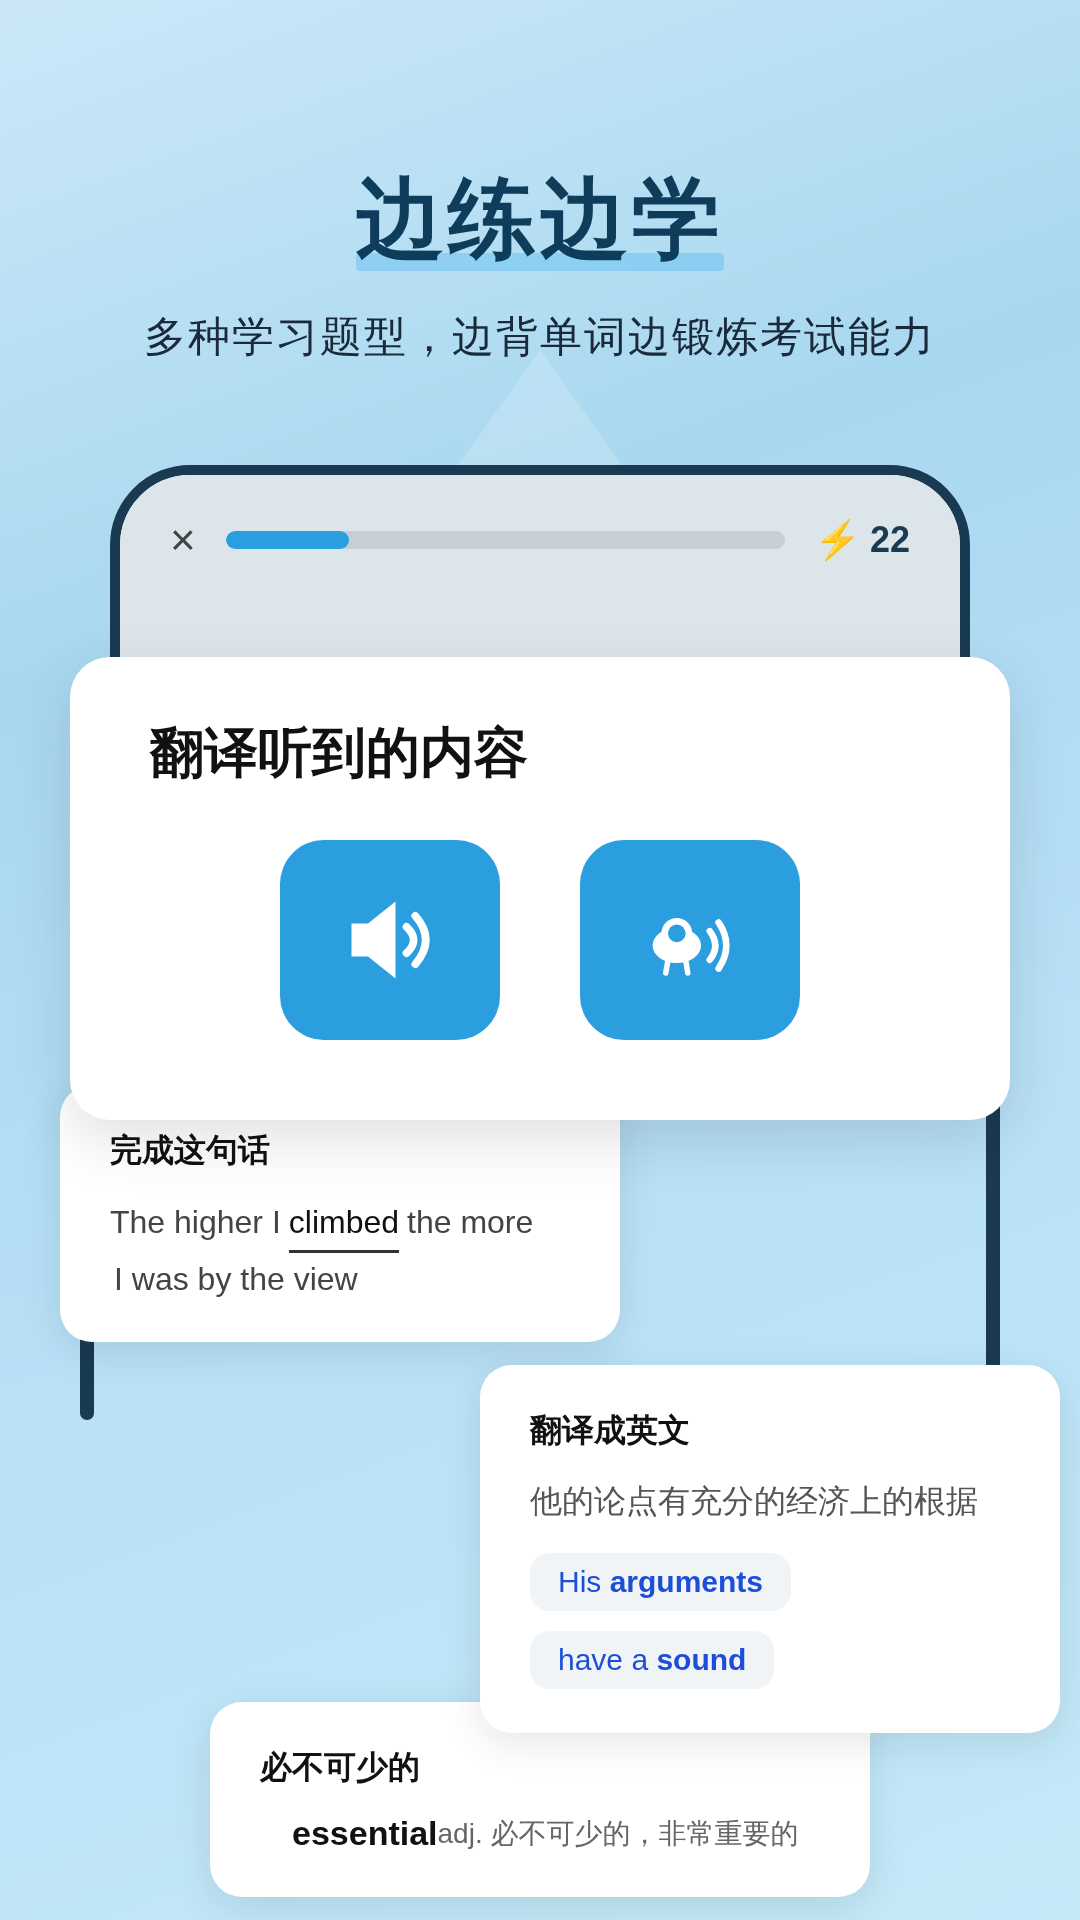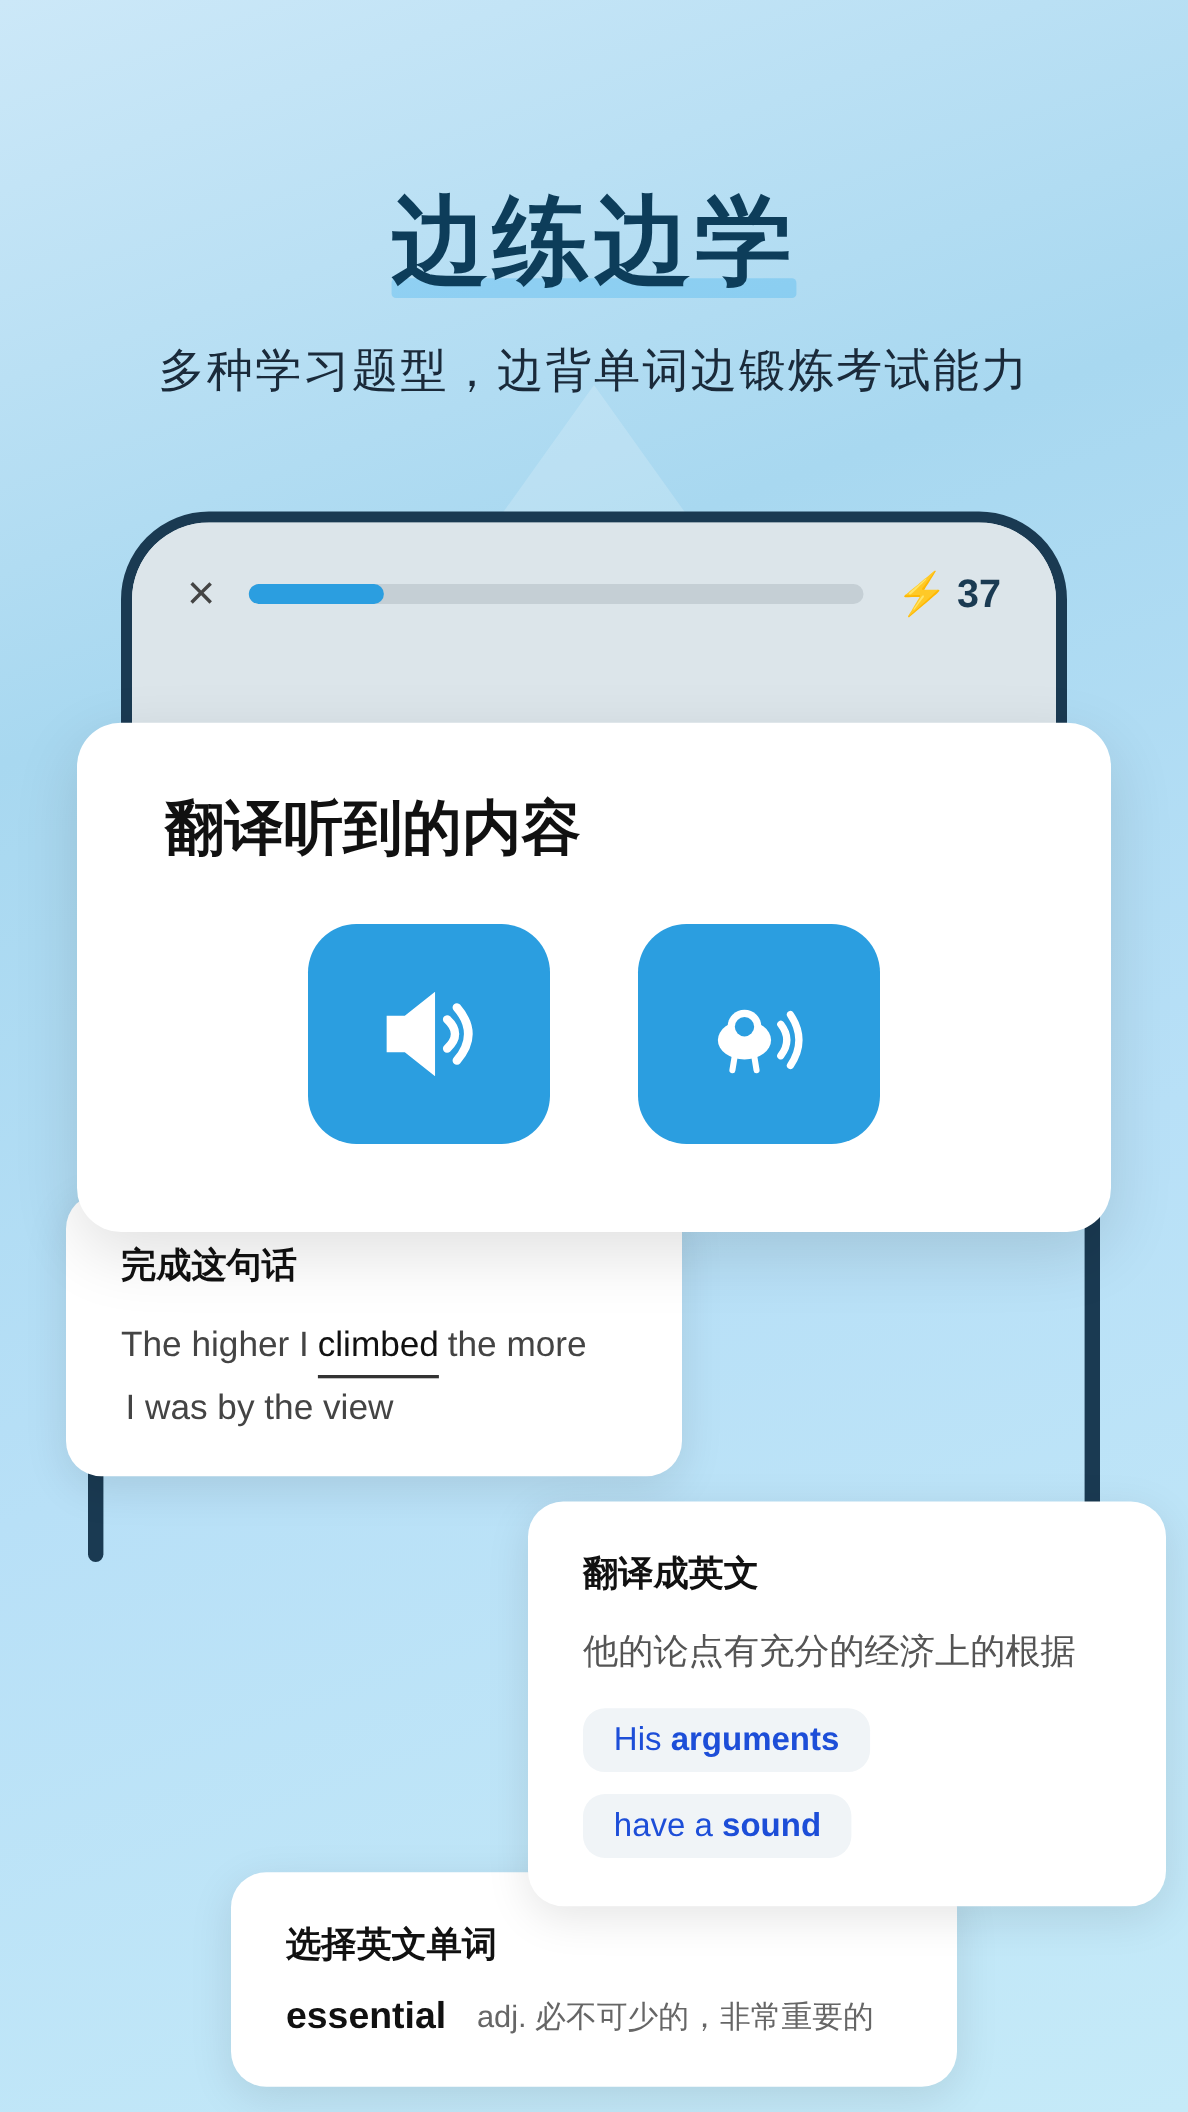--- a/index.html
+++ b/index.html
@@ -287,23 +287,23 @@
       box-shadow: 0 10px 40px rgba(0,0,0,0.1);
       width: 660px;
       margin: 0 auto;
       margin-top: 360px;
       position: relative;
       z-index: 4;
     }
 
     .word-def-row {
       display: flex;
-      gap: 28px;
       align-items: flex-end;
       margin-top: 10px;
+      margin-left: 32px;
     }
 
     .word-en {
       font-size: 34px;
       font-weight: 700;
       color: #111;
     }
 
     .word-def {
       font-size: 28px;
@@ -352,21 +352,21 @@
     <div class="phone-frame">
       <div class="phone-inner">
 
         <div class="phone-top-bar">
           <div class="close-btn">×</div>
           <div class="progress-bar-container">
             <div class="progress-fill"></div>
           </div>
           <div class="lightning-score">
             <span class="lightning-icon">⚡</span>
-            <span>37</span>
+            <span>22</span>
           </div>
         </div>
 
         <div class="card-spacer"></div>
       </div>
     </div>
 
     <div class="main-quiz-card">
       <div class="quiz-card-title">翻译听到的内容</div>
       <div class="audio-buttons-row">
@@ -416,21 +416,21 @@
         <div class="word-chip">
           <span>His </span><span class="bold">arguments</span>
         </div>
         <div class="word-chip">
           <span>have a </span><span class="bold">sound</span>
         </div>
       </div>
     </div>
 
     <div class="select-word-card">
-      <div class="card-label">选择英文单词</div>
+      <div class="card-label">必不可少的</div>
       <div class="word-def-row">
         <span class="word-en">essential</span>
         <span class="word-def">adj. 必不可少的，非常重要的</span>
       </div>
     </div>
 
   </div>
 
 </div>
 

